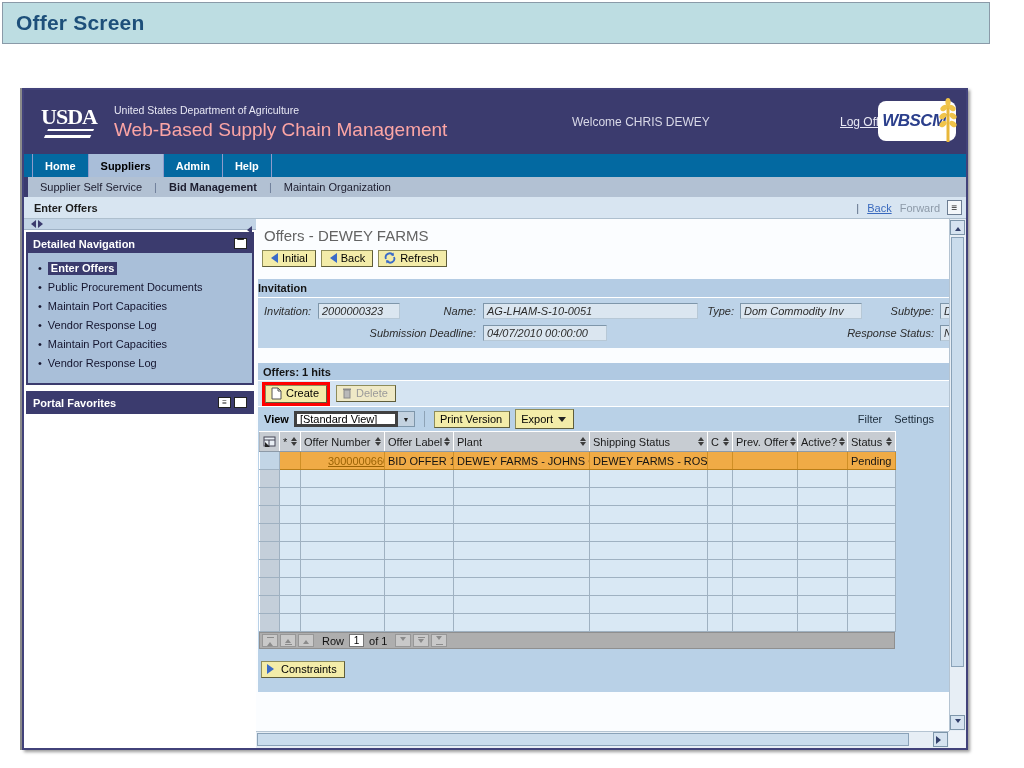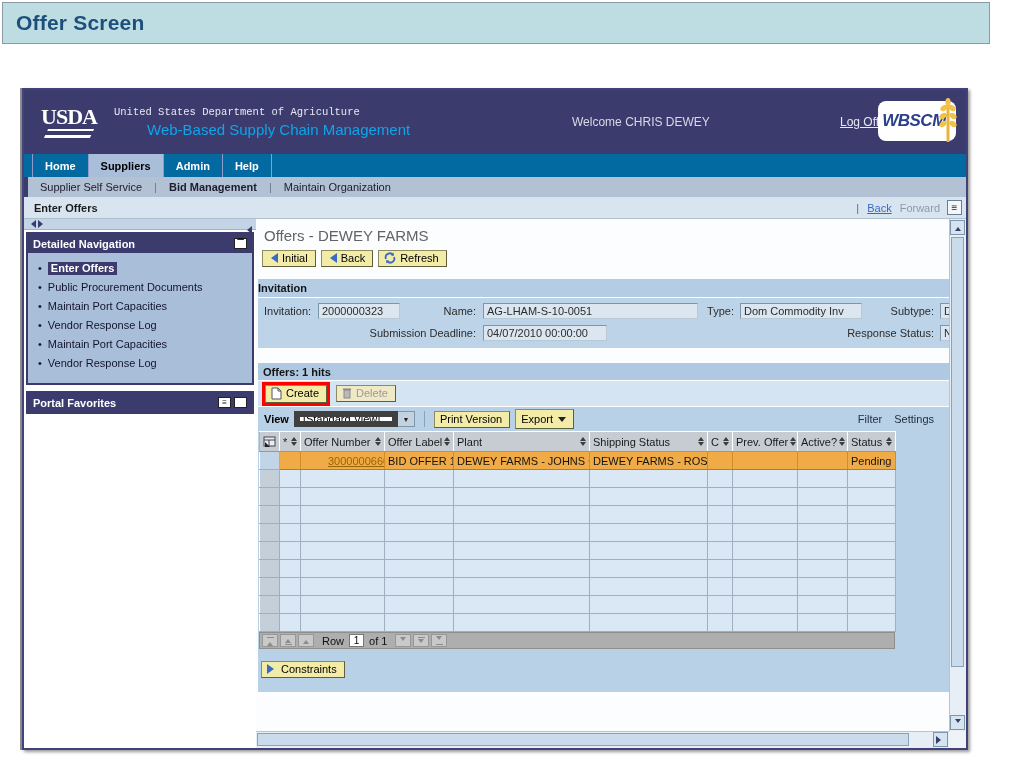--- a/index.html
+++ b/index.html
@@ -14,22 +14,22 @@
   
   .window { position:absolute; left:22px; top:88px; width:946px; height:662px;
     border:2px solid #42427a; background:#fff; box-shadow:2px 2px 3px #9a9a9a, -2px 0 0 #8b8b8b; }
 
   
   .masthead { position:absolute; left:0; top:0; right:0; height:64px; background:#3b3b6e; display:flex; align-items:center; }
   .usda-logo { margin-left:14px; color:#fff; display:flex; flex-direction:column; align-items:center; width:62px; }
   .usda-logo .usda-txt { font-size:22px; font-weight:bold; letter-spacing:-1px; font-family:"Liberation Serif",serif; line-height:20px; }
   .usda-swoosh { width:46px; height:9px; border-top:2px solid #fff; border-bottom:3px solid #fff; transform:skewX(-25deg); margin-top:2px; }
   .dept { margin-left:14px; color:#e8e8f4; }
-  .dept .l1 { font-size:10.5px; margin-bottom:3px;font-family:Liberation Mono, monospace; }
-  .dept .l2 { font-size:15px; color:#0ea5e9;margin-left:33px; }
+  .dept .l1 { font-size:10.5px; margin-bottom:3px; }
+  .dept .l2 { font-size:19px; color:#fca5a5; }
   .welcome { position:absolute; left:548px; font-size:12px; color:#d9d9e8; }
   .logoff { position:absolute; left:816px; font-size:12px; color:#e8e8f4; text-decoration:underline; cursor:pointer; }
   .wbscm-logo { position:absolute; right:10px; top:11px; width:78px; height:40px; background:#fff; border-radius:8px;
     display:flex; align-items:center; justify-content:center; }
   .wbscm-logo .brand { font-size:17px; font-weight:bold; font-style:italic; color:#2b3f8c; letter-spacing:-0.5px; margin-right:6px;}
   .wheat { position:absolute; right:-2px; top:-3px; }
 
   
   .tabrow { position:absolute; left:0; top:64px; right:0; height:23px; background:#0369a1; display:flex; align-items:flex-end; }
   .tab { height:23px; display:flex; align-items:center; padding:0 12px; font-size:11px; font-weight:bold; color:#fff;
@@ -86,34 +86,34 @@
     font-size:11px; color:#000; padding:1px 7px 2px 5px; display:inline-flex; align-items:center; gap:4px; cursor:pointer; white-space:nowrap; }
   .ybtn.disabled { color:#9a9a9a; background:#efe9c6; }
   .arrow-ic { width:0; height:0; border:5px solid transparent; }
   .arrow-left { border-right:7px solid #3a6bc8; margin-left:-2px;}
   .arrow-right { border-left:7px solid #3a6bc8; margin-right:-2px;}
 
   
   .inv { position:absolute; left:2px; top:60px; width:692px; }
   .sec-hd { height:19px; background:#b4cce4; border-bottom:1px solid #fff; display:flex; align-items:center;
     font-size:11px; font-weight:bold; color:#141414; }
-  .inv-body { position:relative; height:50px; background:#bdd3e8; overflow:hidden; }
+  .inv-body { position:relative; height:50px; background:#bdd3e8; overflow:hidden;font-style:italic; }
   .flbl { position:absolute; font-size:11px; color:#2c2c2c; }
   .fld { position:absolute; height:16px; background:#dbe6f0; border:1px solid #7e96aa; border-bottom-color:#b7c8d6; border-right-color:#b7c8d6;
     font-size:11px; color:#2c2c2c; padding:1px 3px; white-space:nowrap; overflow:hidden; }
 
   
   .offers { position:absolute; left:2px; top:144px; width:692px; padding-bottom:14px; background:#b9d1e7; }
   .hits { height:18px; background:#b0c9e2; border-bottom:1px solid #fff; display:flex; align-items:center; font-size:11px; font-weight:bold; padding-left:5px; color:#141414; }
   .cd-row { height:26px; background:#d5e4f2; border-bottom:1px solid #fff; display:flex; align-items:center; padding-left:4px; gap:6px; }
   .annot { border:3px solid #f00; display:inline-flex; }
   .view-row { height:24px; display:flex; align-items:center; padding:0 6px 0 6px; gap:5px; font-size:11px; }
   .view-row .vlbl { font-weight:bold; }
   .ddl { display:flex; }
-  .ddl input { width:104px; height:16px; border:6px solid #404040; font-size:11px; padding:0 3px; background:#fff; font-family:"Liberation Sans",sans-serif;}
+  .ddl input { width:104px; height:16px; border:3px solid #404040; font-size:11px; padding:0 3px; background:#fff; font-family:"Liberation Sans",sans-serif;}
   .ddl .dbtn { width:17px; height:16px; background:#c3d2e0; border:1px solid #7e96aa; border-left:none; font-size:7px; color:#222;
     display:flex; align-items:center; justify-content:center; cursor:pointer; }
   .vr-sep { width:1px; height:16px; background:#8ea3b6; margin:0 4px; }
   .exp-tri { width:0; height:0; border:4px solid transparent; border-top:5px solid #222; margin-top:6px; margin-left:1px;}
   .fs { margin-left:auto; display:flex; gap:12px; padding-right:10px; color:#20303f; }
   .fs span { cursor:pointer; }
 
   
   table.grid { border-collapse:collapse; table-layout:fixed; width:636px; margin-left:1px; font-size:11px; }
   table.grid th, table.grid td { border:1px solid #9fb1c1; height:18px; padding:0 3px; overflow:hidden; white-space:nowrap; font-weight:normal; }

